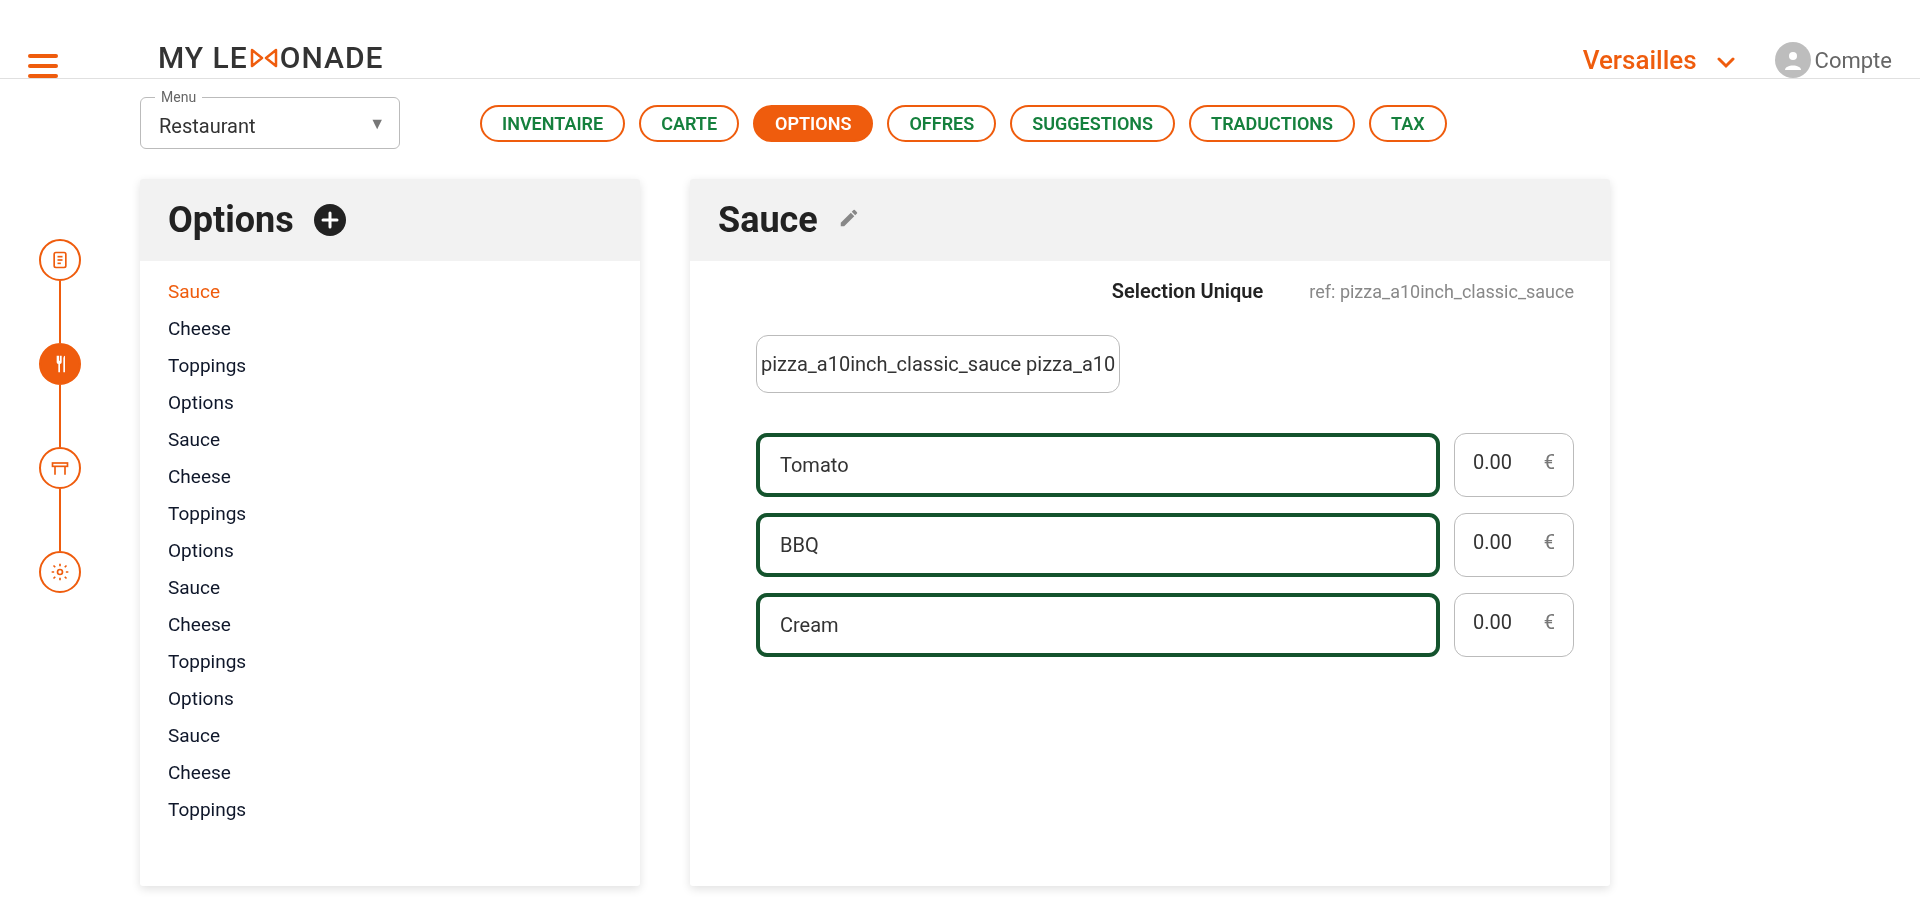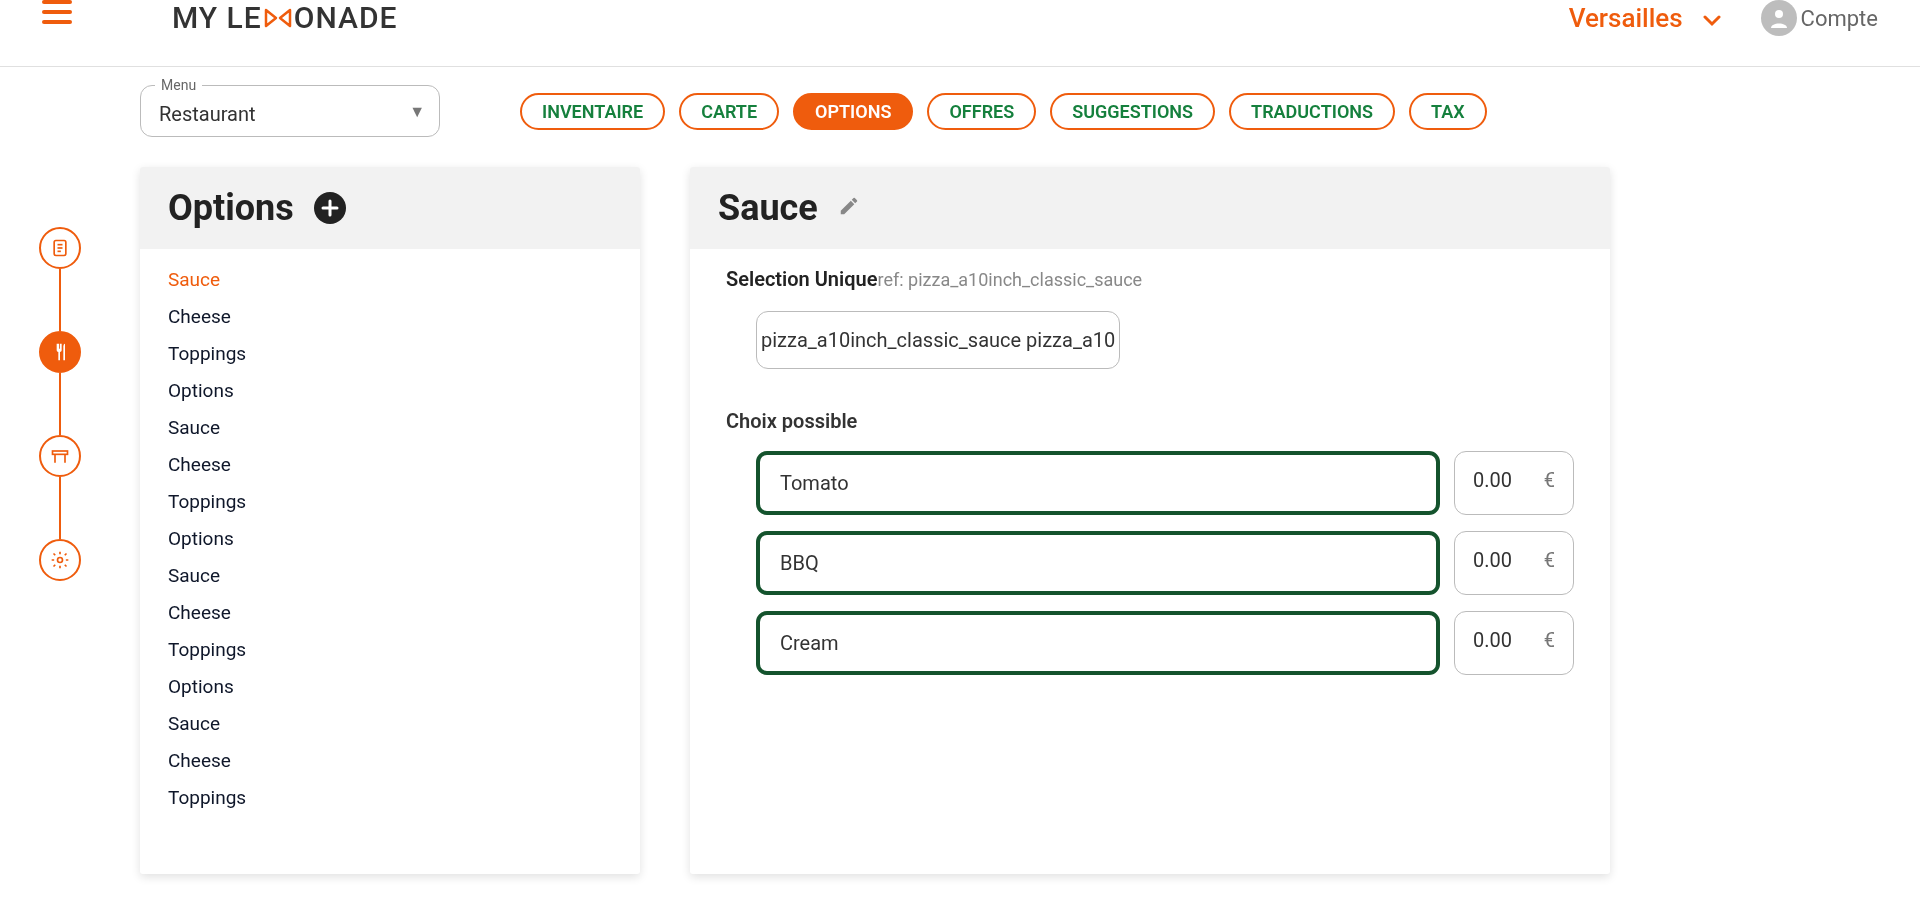--- a/index.html
+++ b/index.html
@@ -8,25 +8,25 @@
     font-family: -apple-system, BlinkMacSystemFont, "Segoe UI", Roboto, Helvetica, Arial, sans-serif;
     color: #333;
     background: #fff;
     width: 1920px;
     height: 910px;
     overflow: hidden;
   }
 
   
   .header {
-    height: 67px;
+    height: 79px;
     border-bottom: 1px solid #e0e0e0;
     display: flex;
-    align-items: flex-start;
-    padding: 0 42px;
+    align-items: flex-end;
+    padding: 0 28px;
   }
   .hamburger {
     width: 30px; height: 24px;
     display: flex; flex-direction: column; justify-content: space-between;
     cursor: pointer;
     margin-right: 100px;
   }
   .hamburger span {
     display: block; height: 4px; background: #ef5c0d; border-radius: 2px;
   }
@@ -99,23 +99,23 @@
 
   
   .toolbar {
     display: flex;
     align-items: center;
     gap: 80px;
     margin-bottom: 30px;
   }
   .menu-select {
     position: relative;
-    width: 300px;
+    width: 260px;
     border: 1px solid #bbb;
-    border-radius: 12px;
+    border-radius: 6px;
     padding: 16px 18px 10px;
     cursor: pointer;
   }
   .menu-select .float-label {
     position: absolute; top: -9px; left: 14px;
     background: #fff; padding: 0 6px;
     font-size: 14px; color: #666;
   }
   .menu-select .value { font-size: 20px; color: #333; }
   .menu-select .caret { position: absolute; right: 14px; top: 50%; transform: translateY(-50%); color: #777; }
@@ -175,22 +175,23 @@
   .opt-list { list-style: none; }
   .opt-list li {
     padding: 7px 28px;
     font-size: 19px;
     color: #0f172a;
     cursor: pointer;
   }
   .opt-list li.active { color: #ef5c0d; }
 
   .meta-row {
-    display: flex; justify-content: flex-start; align-items: baseline;
-    margin-bottom: 20px;
+    display: flex; justify-content: flex-end; align-items: baseline;
+    margin-bottom: 32px;
+    gap: 46px;
   }
   .meta-row .label { font-size: 20px; font-weight: 600; color: #222; }
   .meta-row .ref { font-size: 18px; color: #888; }
 
   .chip {
     display: inline-block;
     border: 1px solid #bbb;
     border-radius: 12px;
     padding: 16px 4px;
     font-size: 20px;
@@ -358,21 +359,20 @@
         </div>
         <div class="panel-body">
           <div class="meta-row">
             <span class="label">Selection Unique</span>
             <span class="ref">
               <span>ref:</span>
               <span>pizza_a10inch_classic_sauce</span>
             </span>
           </div>
           <div class="chip">pizza_a10inch_classic_sauce pizza_a10</div>
-          <div class="section-title">Choix possible</div>
           <div id="choices">
               <div class="choice-row">
                 <div class="choice-name">Tomato</div>
                 <div class="choice-price">
                   <span>0.00</span>
                   <span class="cur">€</span>
                 </div>
               </div>
               <div class="choice-row">
                 <div class="choice-name">BBQ</div>

